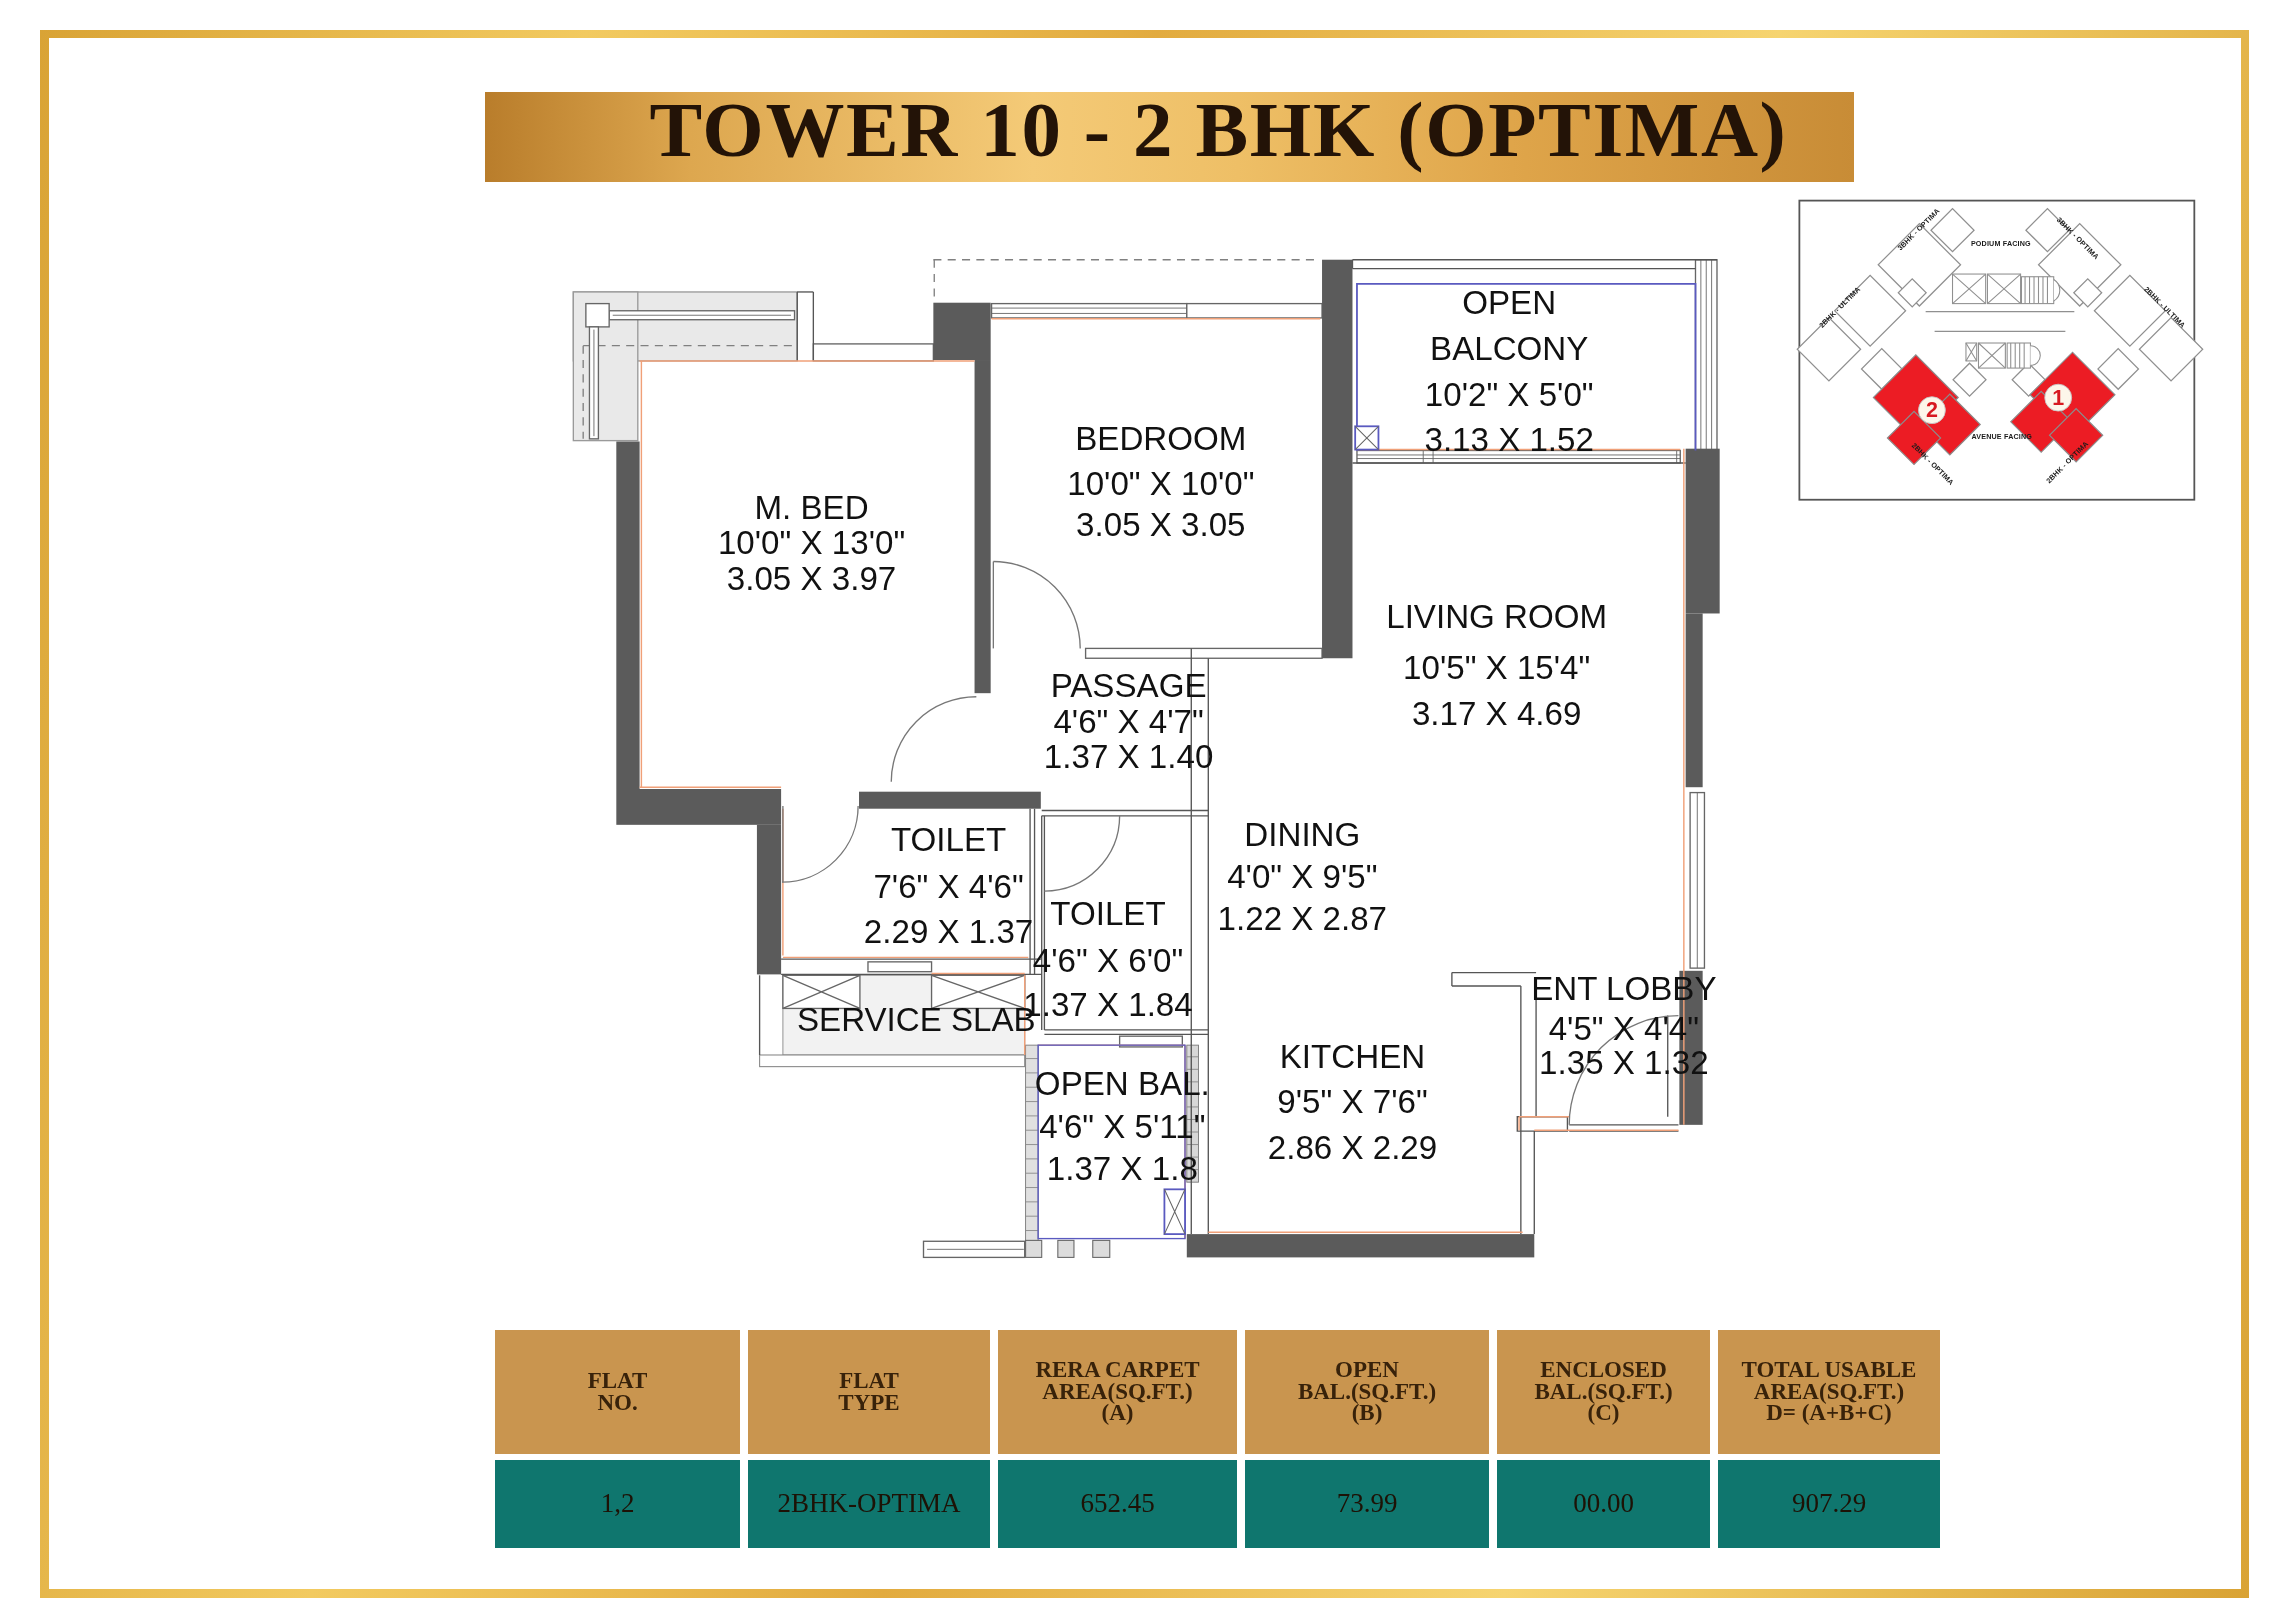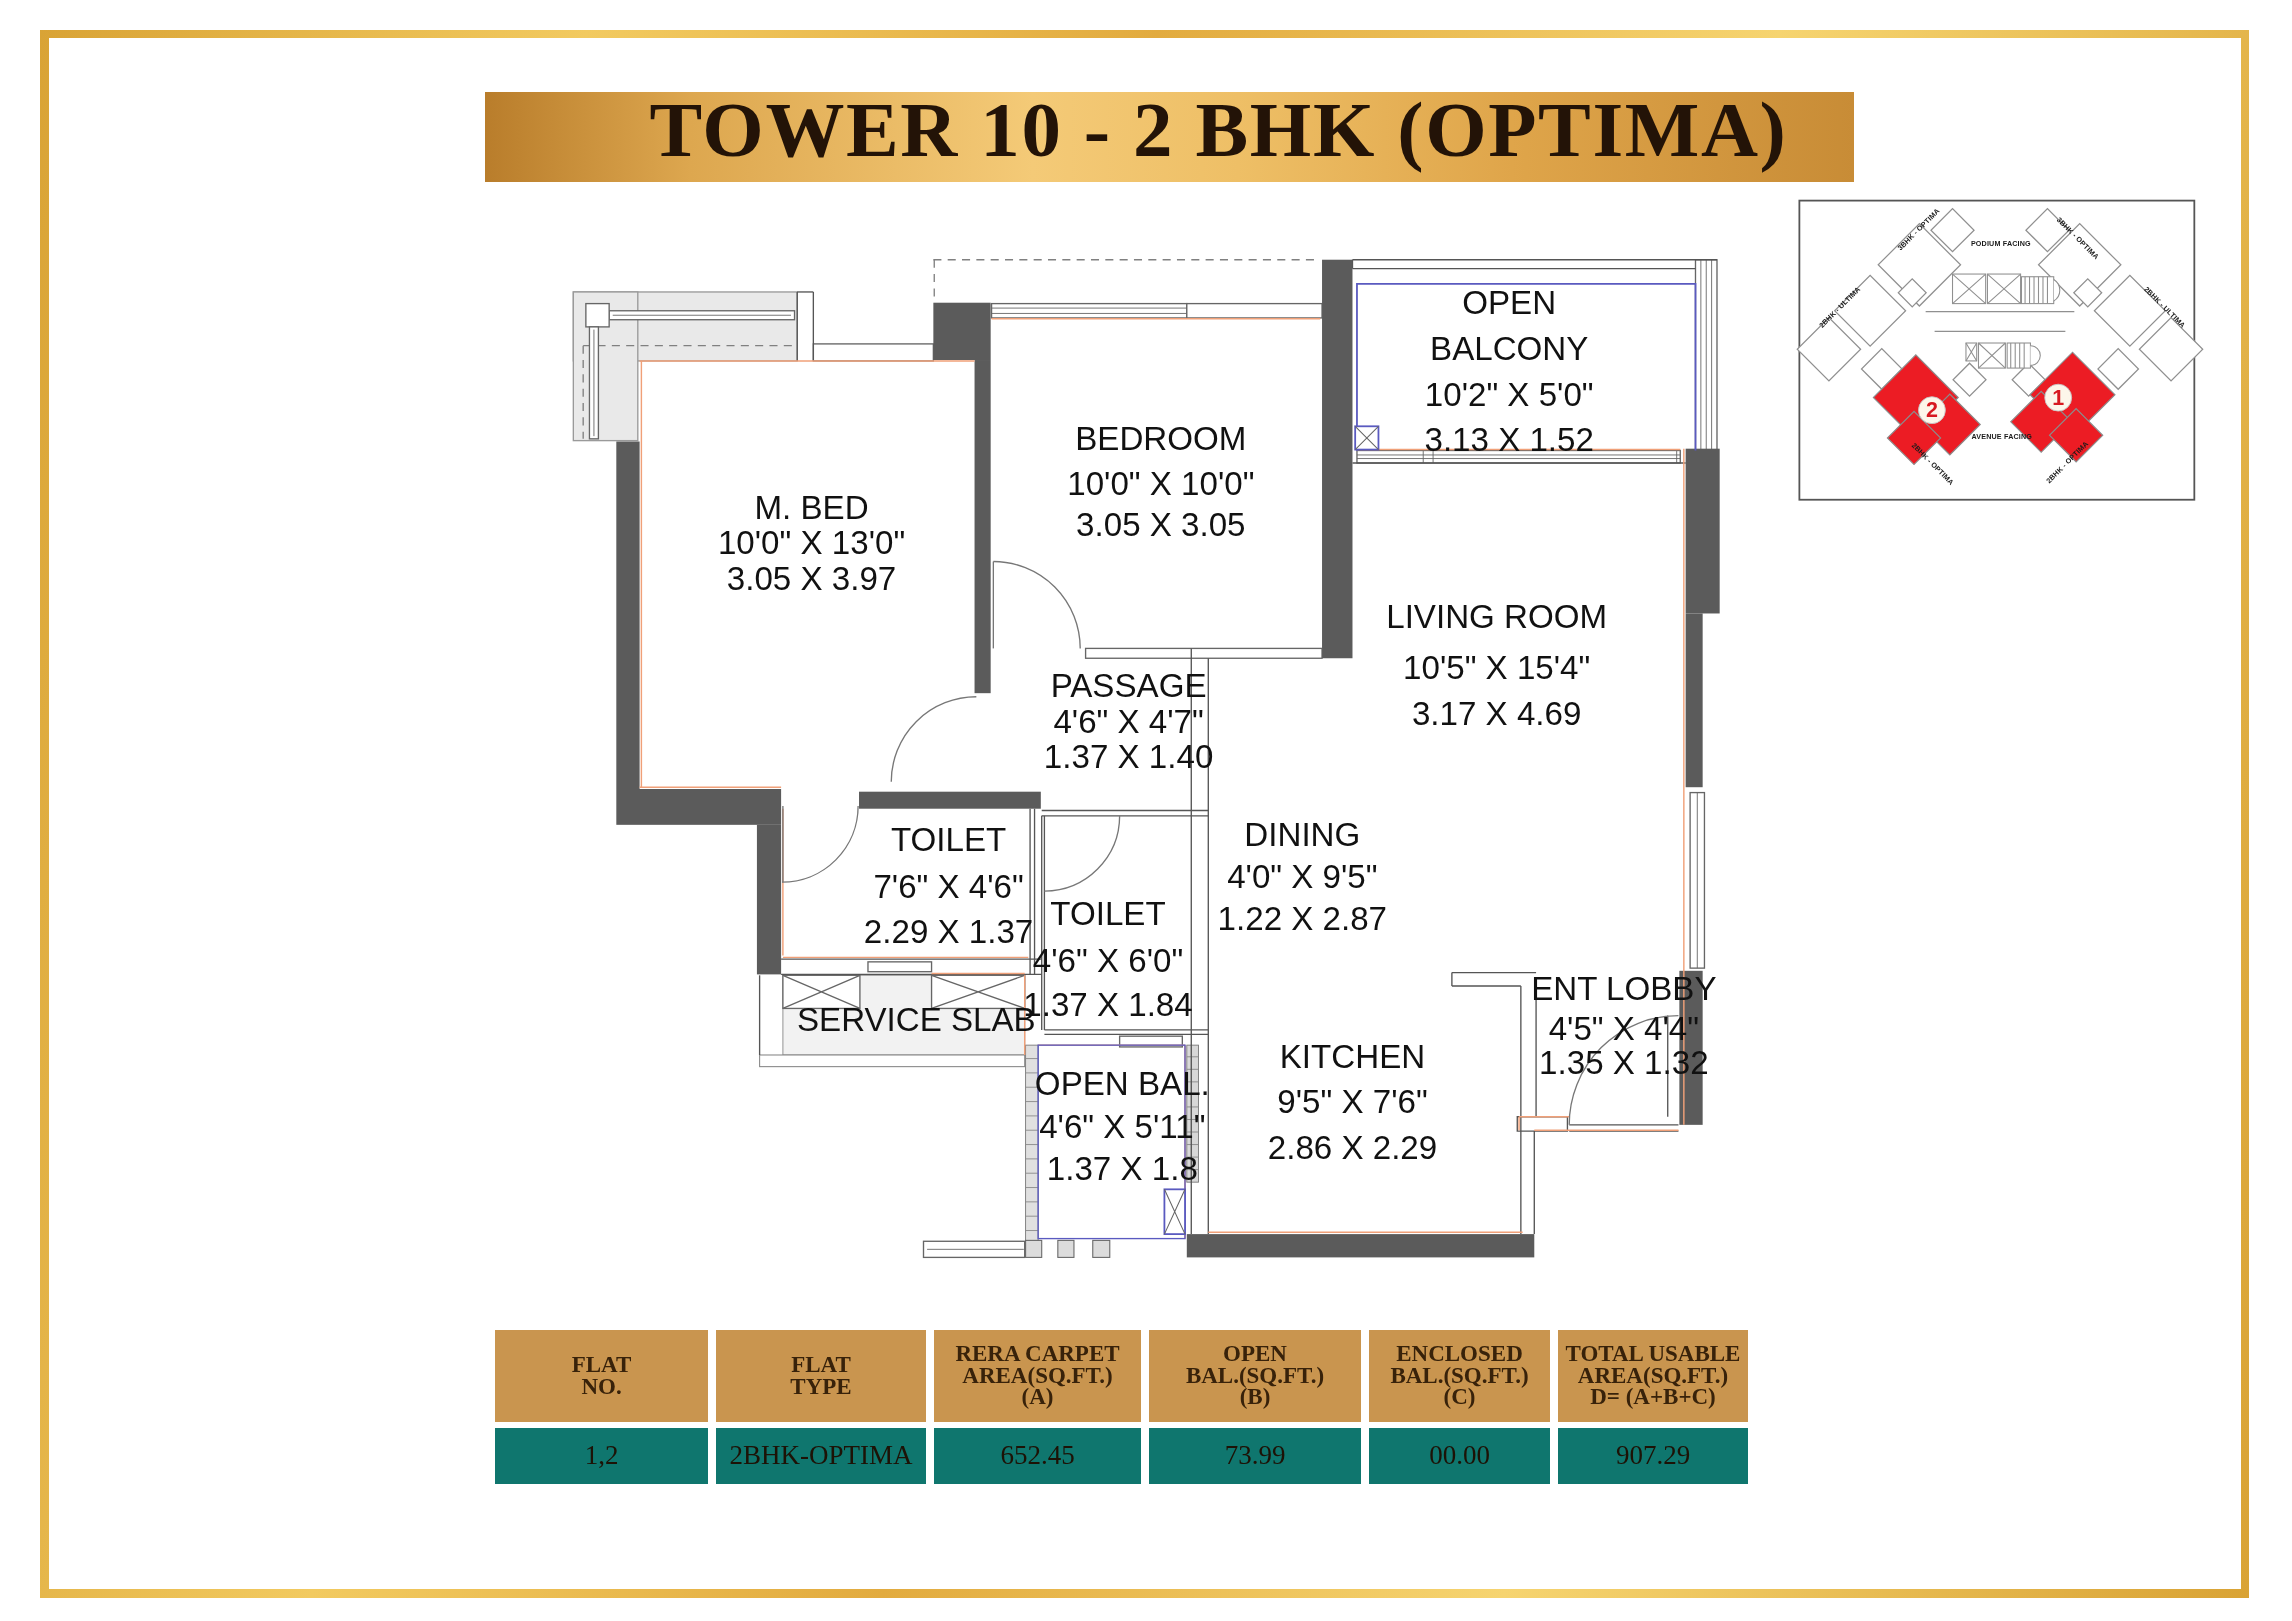--- a/index.html
+++ b/index.html
@@ -8,21 +8,21 @@
   #frame{position:absolute;left:40px;top:30px;width:2209px;height:1568px;
          background:linear-gradient(100deg,#d9a335,#f2ca60 22%,#e2ab3f 45%,#f6d470 70%,#d9a335);}
   #frameinner{position:absolute;left:9px;top:8px;width:2192px;height:1551px;background:#fff;}
   #banner{position:absolute;left:485px;top:92px;width:1369px;height:90px;
           background:linear-gradient(90deg,#b97d2b 0%,#dda74f 15%,#f4ca77 40%,#eebf66 55%,#dfa54a 75%,#c88c36 100%);
           display:flex;align-items:center;justify-content:center;padding-left:98px;box-sizing:border-box;}
   #banner span{font-family:"Liberation Serif",serif;font-size:79px;font-weight:bold;color:#231307;
           letter-spacing:1.6px;white-space:nowrap;position:relative;top:-7.2px;}
   table.areas{position:absolute;left:495px;top:1330px;border-collapse:separate;border-spacing:8px 6.3px;
           margin:-6.3px -8px;}
-  table.areas td{font-family:"Liberation Serif",serif;text-align:center;vertical-align:middle;padding:0;}
+  table.areas td{font-family:"Liberation Serif",serif;text-align:center;vertical-align:middle;padding:16px;}
   tr.hd td{background:#c9954f;color:#38220a;font-size:23px;line-height:21.5px;height:92px;font-weight:bold;}
   tr.dt td{background:#0f766e;color:#1d1206;font-size:27px;height:56px;}
   td.c1{width:213px}td.c2{width:210px}td.c3{width:207px}td.c4{width:212px}td.c5{width:181px}td.c6{width:190px}
 </style>
 </head>
 <body>
 <div id="page">
   <div id="frame">
       <div id="frameinner"></div>
     </div>

